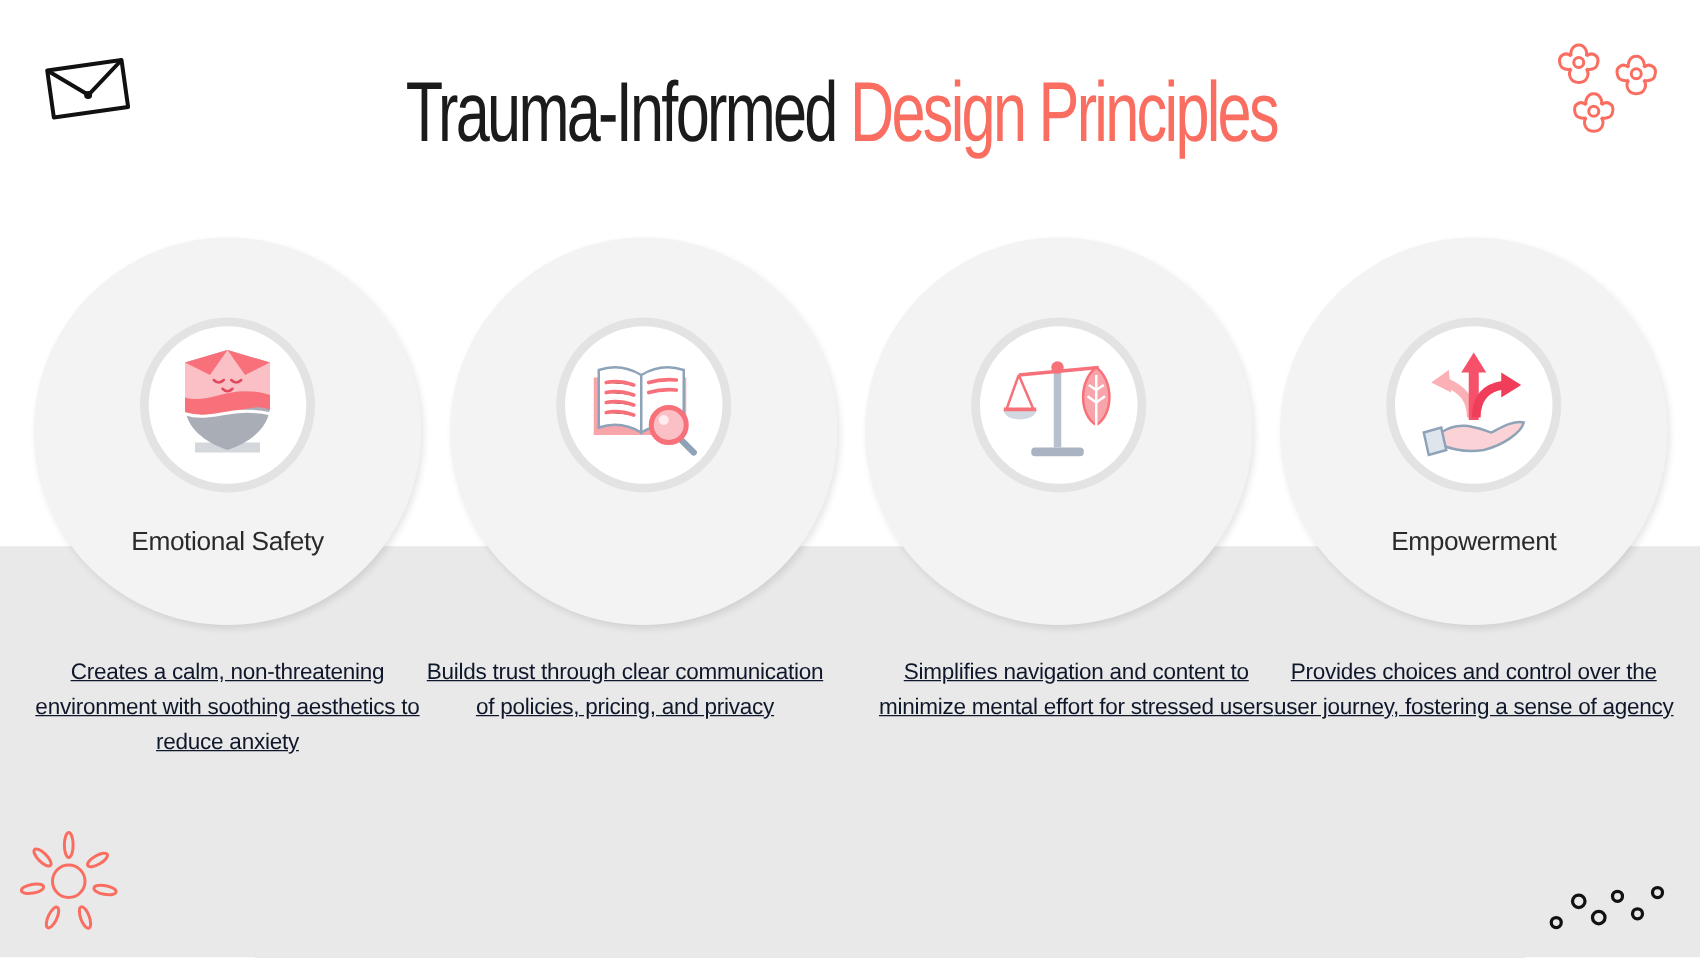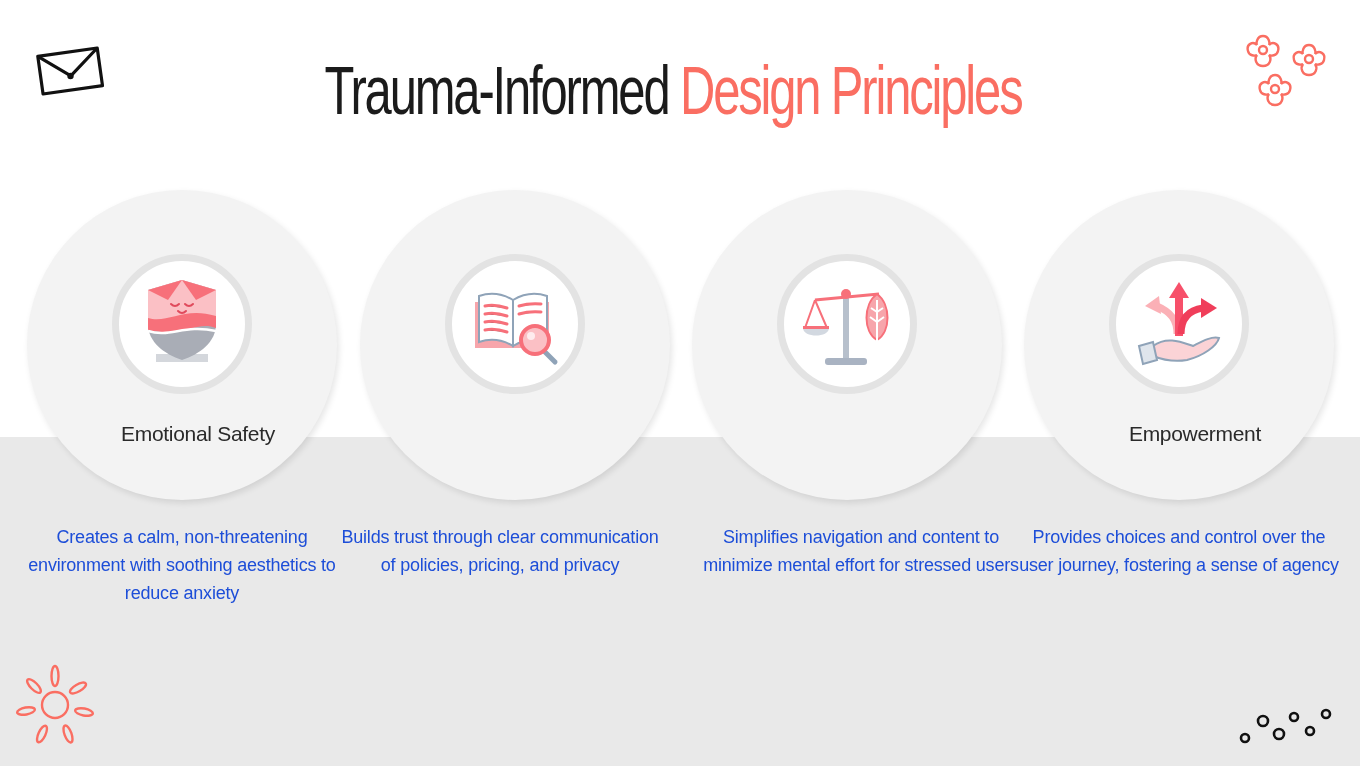--- a/index.html
+++ b/index.html
@@ -29,26 +29,26 @@
       background: #f3f3f3;
       box-shadow: 2px 3px 6px rgba(0,0,0,0.10);
     }
     .icon-ring {
       position: absolute; left: 85px; top: 64px; width: 140px; height: 140px; border-radius: 50%;
       background: #ffffff; border: 7px solid #e3e3e3;
       display: flex; align-items: center; justify-content: center;
     }
     .icon-ring svg { width: 96px; height: 96px; }
     .card-title {
-      position: absolute; left: 16px; top: 232px; width: 310px; text-align: center;
+      position: absolute; left: 0; top: 232px; width: 310px; text-align: center;
       font-size: 21px; color: #2a2a2a; letter-spacing: -0.3px;
     }
     .card-desc {
       position: absolute; top: 523px; width: 320px; text-align: center;
-      font-size: 18px; line-height: 28px; color: #1d4ed8; letter-spacing: -0.2px;
+      font-size: 18px; line-height: 28px; color: #0f172a; letter-spacing: -0.2px; text-decoration: underline;
     }
     .deco { position: absolute; }
   </style>
 </head>
 <body>
 
 <div class="band"></div>
 
 <svg class="deco" style="left:34px;top:42px" width="72" height="56" viewBox="0 0 72 56">
   <g transform="rotate(-8 36 28)" fill="none" stroke="#111" stroke-width="3.2" stroke-linejoin="round">

